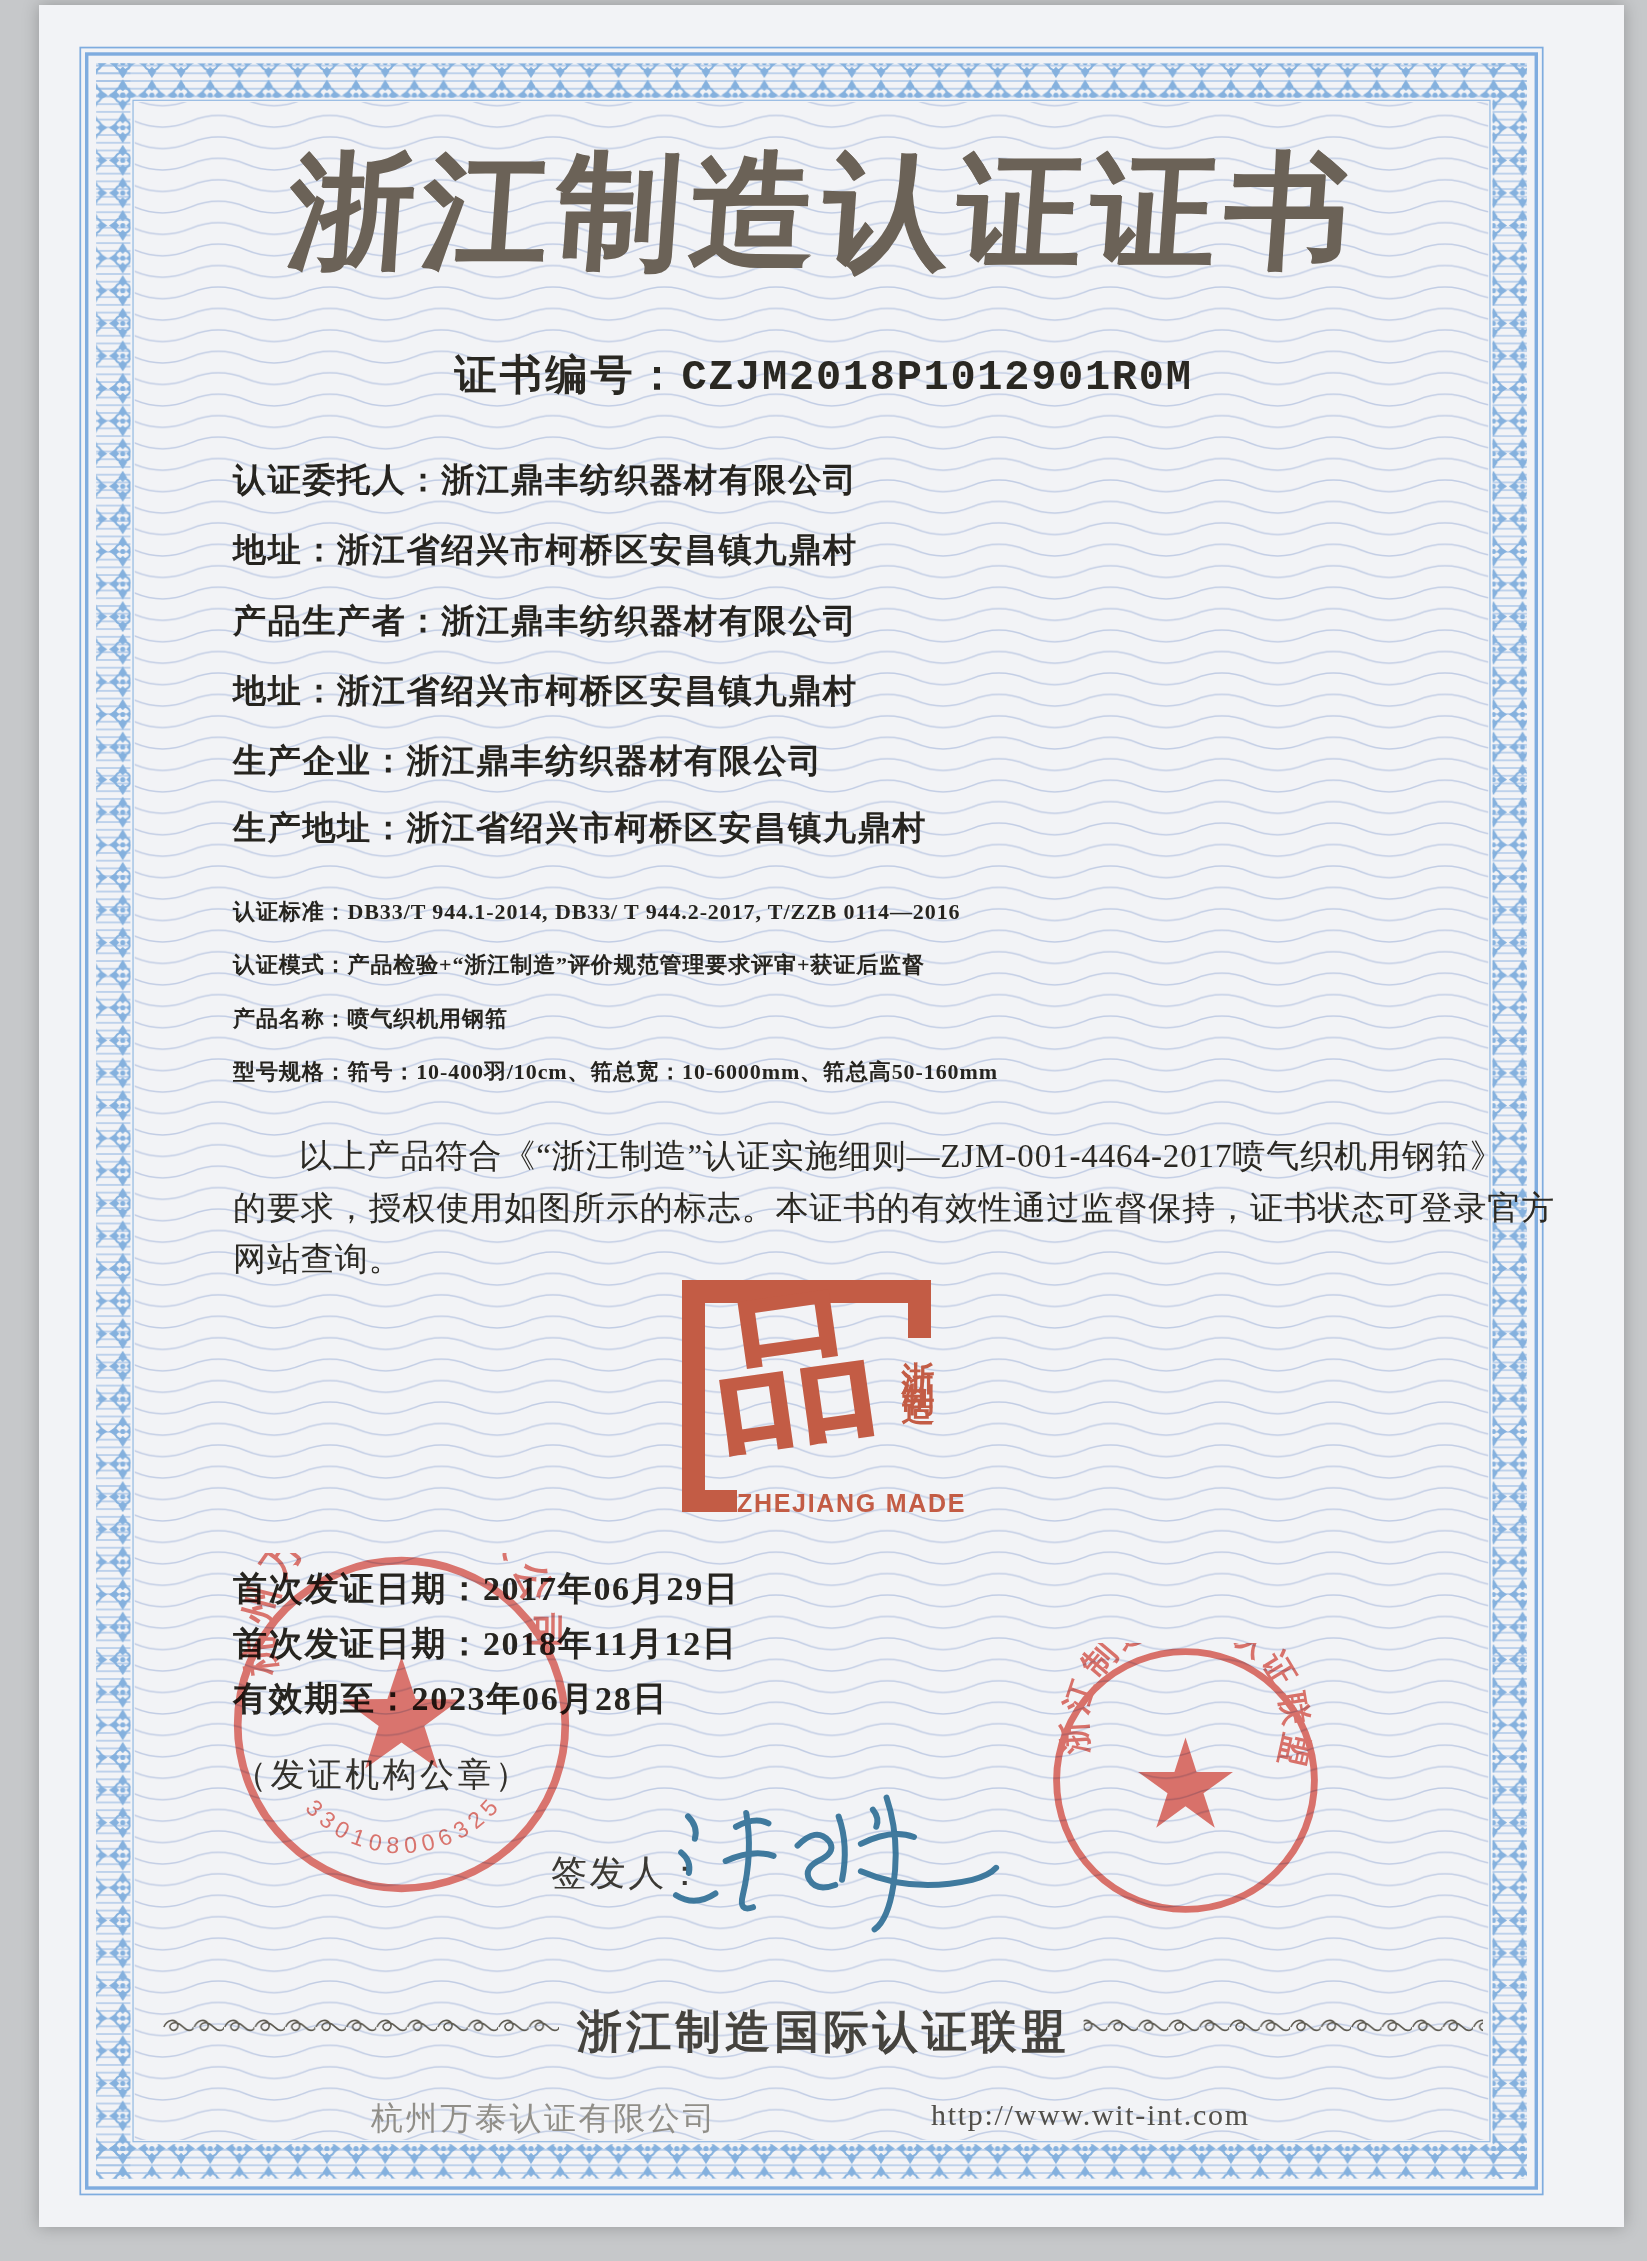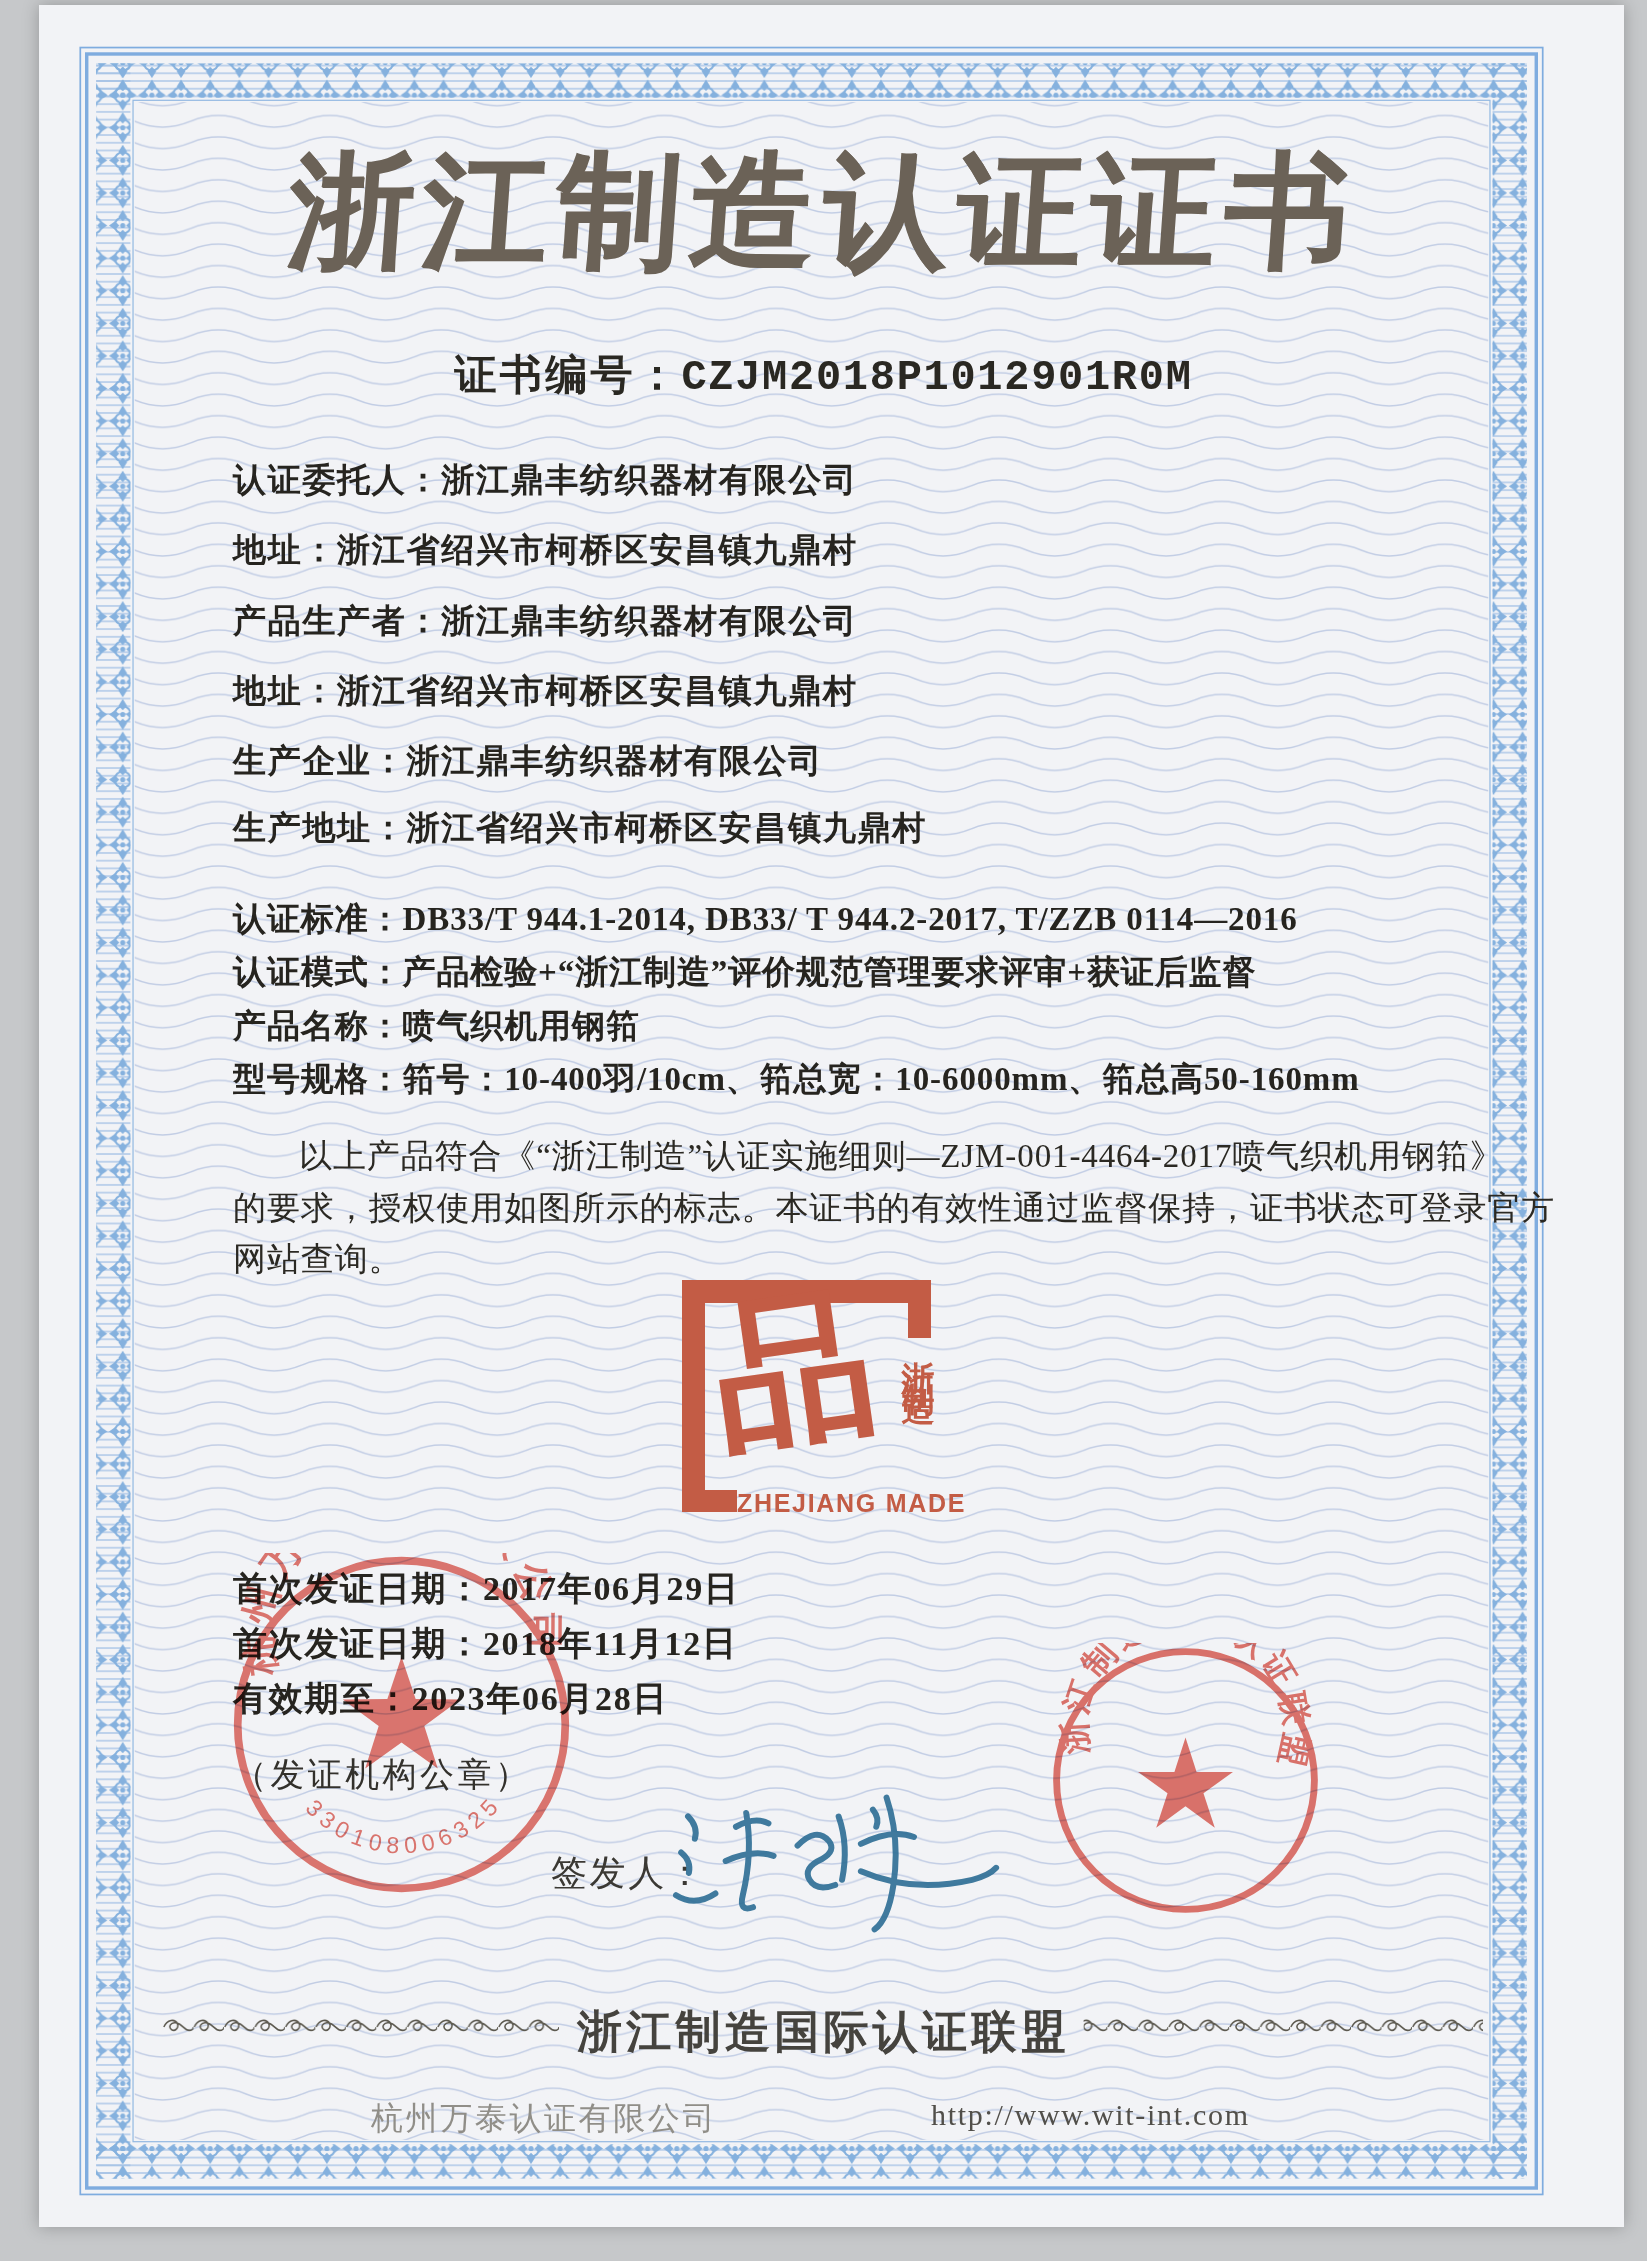--- a/index.html
+++ b/index.html
@@ -9,21 +9,21 @@
          box-shadow:0 0 15.4px rgba(0,0,0,.25);}
   .abs{position:absolute;}
   .t{position:absolute;color:#26241f;white-space:nowrap;}
   .center{left:0;width:1647px;text-align:center;}
   .title{font-size:125px;font-weight:700;color:#6b6257;letter-spacing:8.6px;line-height:137px;
          transform:skewX(-4deg);text-shadow:0.9px 0.9px 0 #6b6257;}
   .certno-label{font-size:42px;font-weight:700;letter-spacing:3.4px;color:#2a2822;}
   .certno-value{font-size:42px;font-weight:700;font-family:Liberation Mono, monospace;
                 letter-spacing:1.7px;color:#2a2822;}
   .info{font-size:33px;font-weight:700;letter-spacing:1.7px;text-align:right;}
-  .spec{font-size:33px;font-weight:700;letter-spacing:0.9px;}
+  .spec{font-size:22px;font-weight:700;letter-spacing:0.9px;}
   .stmt{font-size:33px;font-weight:400;letter-spacing:0.9px;color:#2b2923;}
   .date{font-size:34px;font-weight:700;letter-spacing:1.7px;}
   .note{font-size:34px;font-weight:400;letter-spacing:3.4px;color:#33312c;}
   .issuer-label{font-size:36px;font-weight:400;color:#3b3934;letter-spacing:2.6px;}
   .alliance{font-size:45px;font-weight:700;color:#45433e;letter-spacing:4.3px;}
   .f-issuer{font-size:32px;font-weight:400;color:#908e88;letter-spacing:2.6px;}
   .f-url{font-size:30px;font-weight:400;color:#514f4a;letter-spacing:1.7px;}
   
   .logo{position:absolute;left:682px;top:1280px;width:317px;height:262px;}
   .logo .bar{position:absolute;background:#c35c45;}

